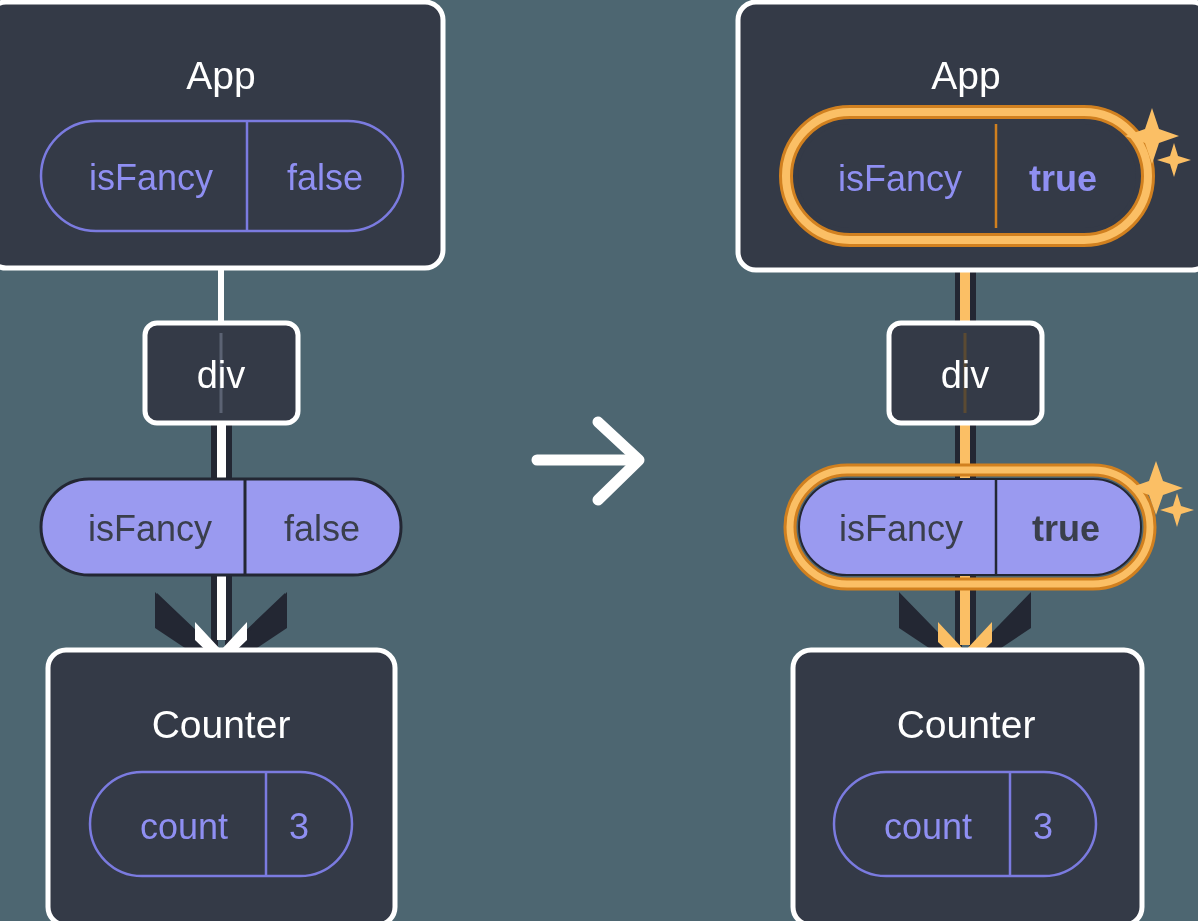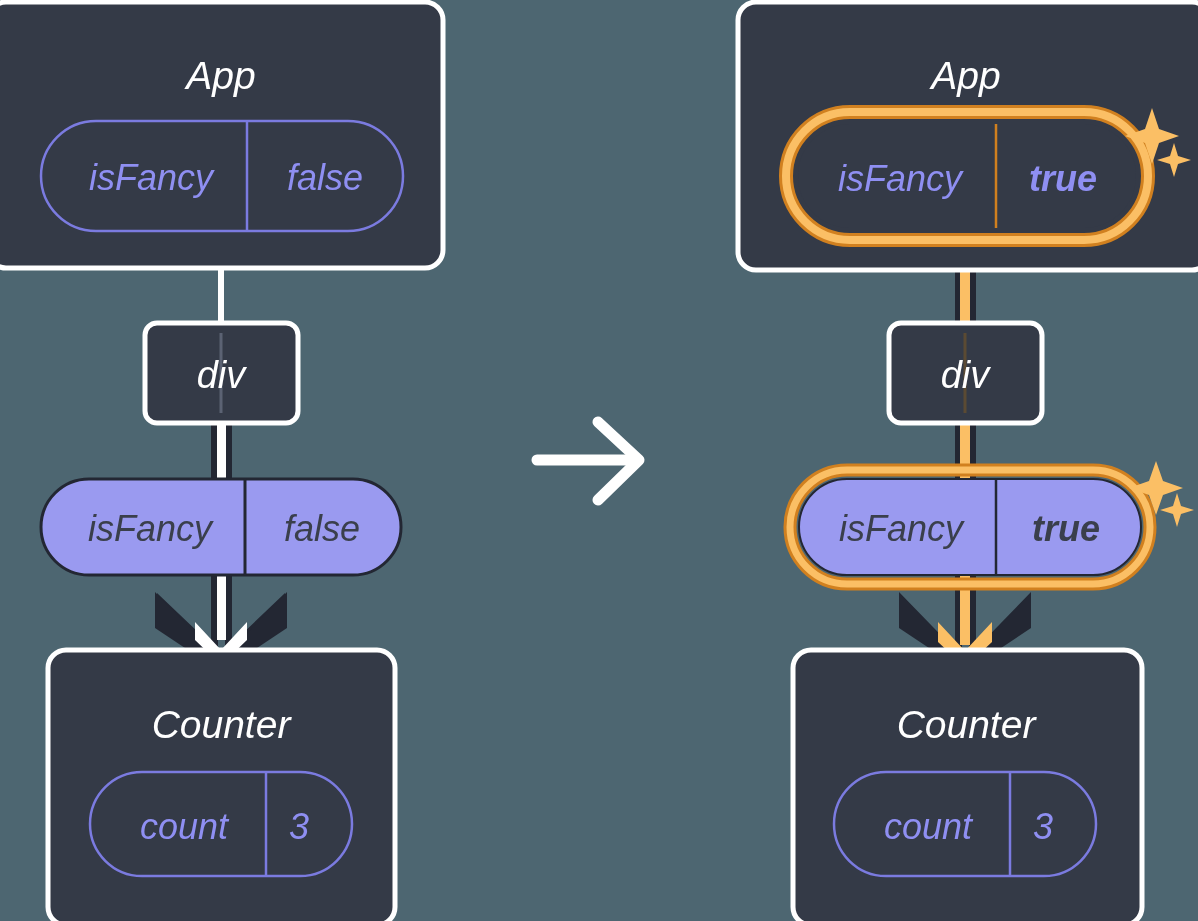--- a/index.html
+++ b/index.html
@@ -2,21 +2,21 @@
 <html><head>
 <meta charset="utf-8">
 <style>
   html,body{margin:0;padding:0;}
   body{
     width:1198px;height:921px;
     background:#4d6671;
     font-family:"Liberation Sans", sans-serif;
     overflow:hidden;
   }
-  #stage{position:relative;width:1198px;height:921px;font-style:italic;}
+  #stage{position:relative;width:1198px;height:921px;}
   svg.layer{position:absolute;top:0;left:0;width:1198px;height:921px;}
   text{font-family:"Liberation Sans", sans-serif;}
 </style>
 </head>
 <body>
 
 <div id="stage">
 
   <svg class="layer" viewBox="0 0 1198 921">
 

